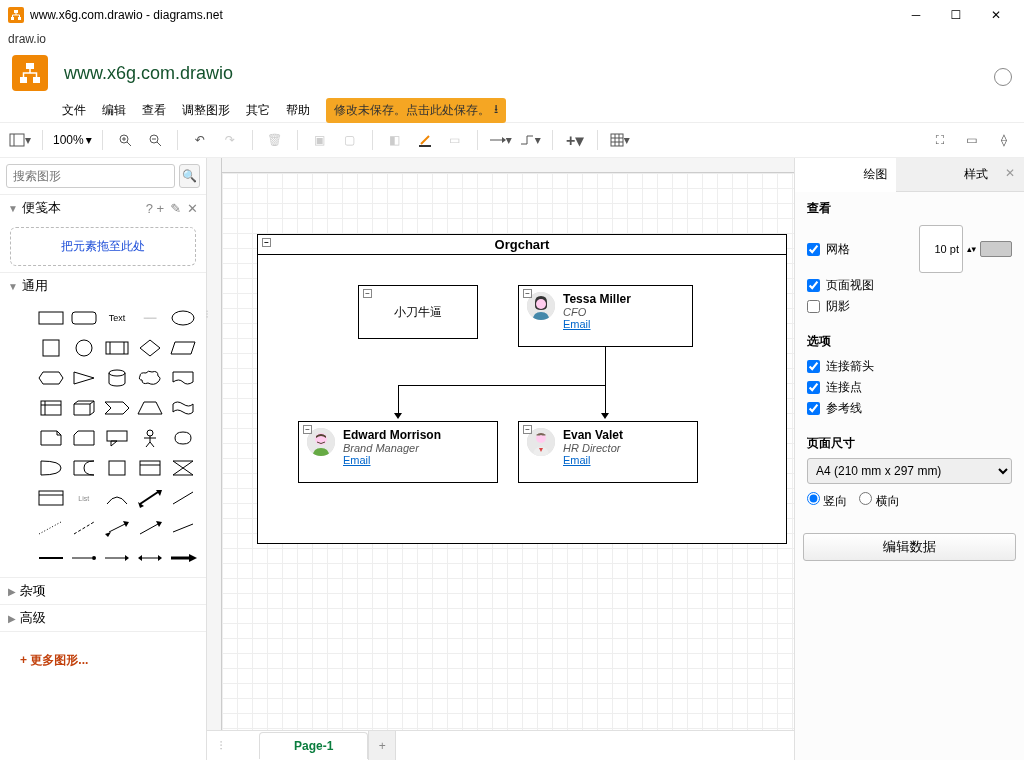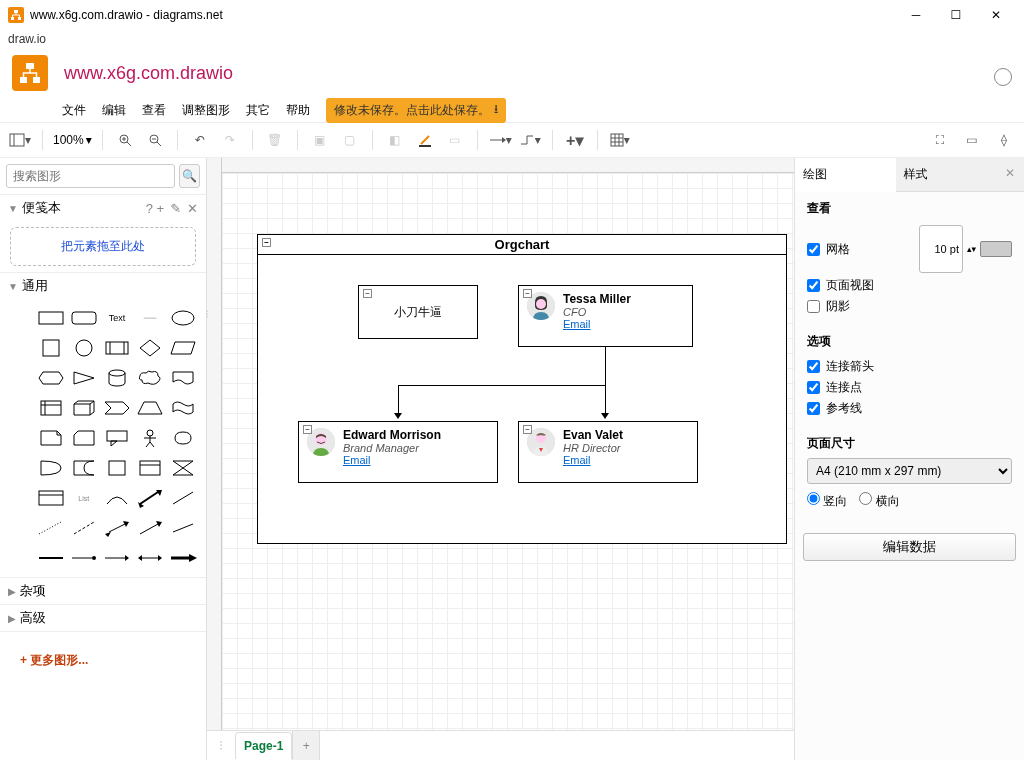--- a/index.html
+++ b/index.html
@@ -6,21 +6,21 @@
 body { width: 1024px; height: 762px; background: #fff; font-size: 12px; overflow: hidden; }
 .titlebar { height: 30px; display: flex; align-items: center; padding: 0 8px; }
 .titlebar .icon { width: 16px; height: 16px; background: #f08705; margin-right: 6px; border-radius: 2px; display:flex; align-items:center; justify-content:center; }
 .titlebar .icon svg { width:12px; height:12px; }
 .winbtns { margin-left: auto; display: flex; }
 .winbtn { width: 40px; height: 30px; display: flex; align-items: center; justify-content: center; font-size: 12px; }
 .appline { padding: 2px 8px; color: #333; font-size:12px; }
 .header { height: 50px; display: flex; align-items: center; padding: 0 12px; }
 .logo { width: 36px; height: 36px; background: #f08705; border-radius: 4px; margin-right: 16px; display:flex; align-items:center; justify-content:center; }
 .logo svg { width:24px; height:24px; }
-.doctitle { font-size: 18px; color: #be185d; }
+.doctitle { font-size: 18px; color: #14532d; }
 .menubar { display: flex; gap: 16px; padding-left: 62px; align-items:center; height:24px; }
 .menubar span { cursor: pointer; }
 .save-warn { background: #f5a623; color: #333; padding: 2px 8px; border-radius: 3px; display:flex; align-items:center; gap:4px; }
 .globe { position: absolute; right: 12px; top: 68px; width:18px; height:18px; border:1.5px solid #888; border-radius:50%; }
 .toolbar { height: 36px; border-top: 1px solid #eee; border-bottom: 1px solid #eee; display: flex; align-items: center; padding: 0 8px; gap: 6px; }
 .tbtn { width: 24px; height: 24px; display: flex; align-items: center; justify-content: center; color: #555; }
 .tsep { width: 1px; height: 20px; background: #e0e0e0; margin: 0 4px; }
 .zoom { display:flex; align-items:center; gap:2px; }
 .main { display: flex; height: 602px; }
 .sidebar { width: 207px; border-right: 1px solid #e0e0e0; display:flex; flex-direction:column; overflow:hidden; }
@@ -51,34 +51,34 @@
 .person { display:flex; padding:6px 8px; gap:8px; }
 .avatar { width:28px; height:28px; border-radius:50%; background:#ddd; overflow:hidden; display:flex; align-items:center; justify-content:center; }
 .avatar svg { width:28px; height:28px; }
 .pinfo .name { font-weight:bold; font-size:12px; }
 .pinfo .role { font-style:italic; color:#555; font-size:11px; }
 .pinfo .email { color:#0066cc; text-decoration:underline; font-size:11px; }
 .connector { position:absolute; background:#000; }
 .arrow-down { position:absolute; width:0; height:0; border-left:4px solid transparent; border-right:4px solid transparent; border-top:6px solid #000; }
 .rightpanel { width:230px; border-left:1px solid #e0e0e0; background:#fcfcfc; padding:0; }
 .rp-tabs { display:flex; }
-.rp-tab { flex:1; padding:8px; text-align:left; border-bottom:1px solid #ddd; background:#f0f0f0; }
+.rp-tab { flex:1; padding:8px; text-align:right; border-bottom:1px solid #ddd; background:#f0f0f0; }
 .rp-tab.active { background:#fff; border-bottom:1px solid #fff; }
 .rp-close { width:28px; text-align:center; padding:8px 0; border-bottom:1px solid #ddd; background:#f0f0f0; color:#999; }
 .rp-section { padding:8px 12px; }
 .rp-h { font-weight:bold; margin-bottom:6px; }
 .rp-row { display:flex; align-items:center; padding:2px 0; gap:6px; }
 .rp-btn { border:1px solid #bbb; background:linear-gradient(#fff,#eee); padding:2px 10px; border-radius:3px; font-size:12px; }
 .rp-input { width:44px; border:1px solid #bbb; border-radius:3px; padding:17px 3px; text-align:right; font-size:11px; }
 .rp-swatch { width:32px; height:16px; background:#ccc; border:1px solid #888; border-radius:2px; }
 .rp-full-btn { display:block; width:calc(100% - 16px); margin:13px 8px; border:1px solid #bbb; background:linear-gradient(#fff,#eee); padding:4px; border-radius:3px; text-align:center; }
 .rp-select { width:100%; border:1px solid #bbb; border-radius:3px; padding:4px; font-size:12px; }
 .page-tabs { display:flex; align-items:center; height:30px; border-top:1px solid #e0e0e0; }
 .pg-handle { width:28px; text-align:center; color:#bbb; }
-.pg-tab { padding:6px 8px; border:1px solid #ddd; border-bottom:none; border-radius:4px 4px 0 0; color:#0a7d3e; font-weight:bold; }
+.pg-tab { padding:6px 34px; border:1px solid #ddd; border-bottom:none; border-radius:4px 4px 0 0; color:#0a7d3e; font-weight:bold;margin-left:24px; }
 .pg-add { width:28px; text-align:center; color:#888; background:#f0f0f0; height:100%; display:flex; align-items:center; justify-content:center; border-left:1px solid #ddd; border-right:1px solid #ddd; }
 .tb-right { margin-left:auto; display:flex; gap:8px; }
 .splitter { position:absolute; left:203px; top:300px; width:8px; height:30px; display:flex; align-items:center; justify-content:center; color:#bbb; font-size:10px; cursor:col-resize; z-index:5; }
 </style>
 </head>
 <body>
 
 <div class="titlebar">
   <div class="icon">
       <svg viewBox="0 0 12 12">

